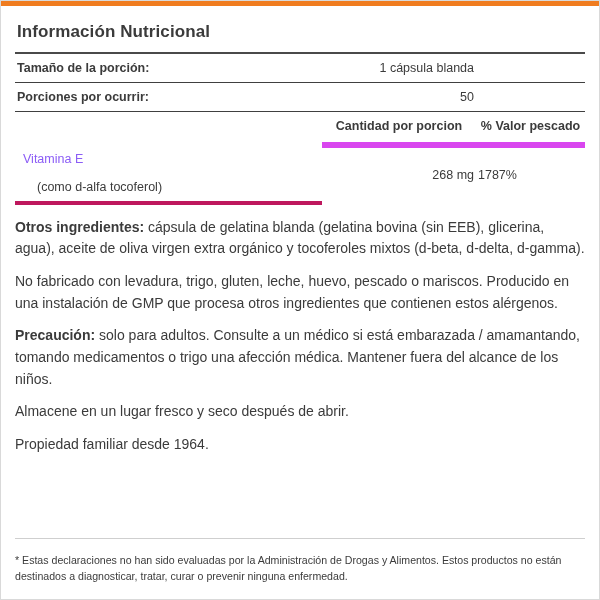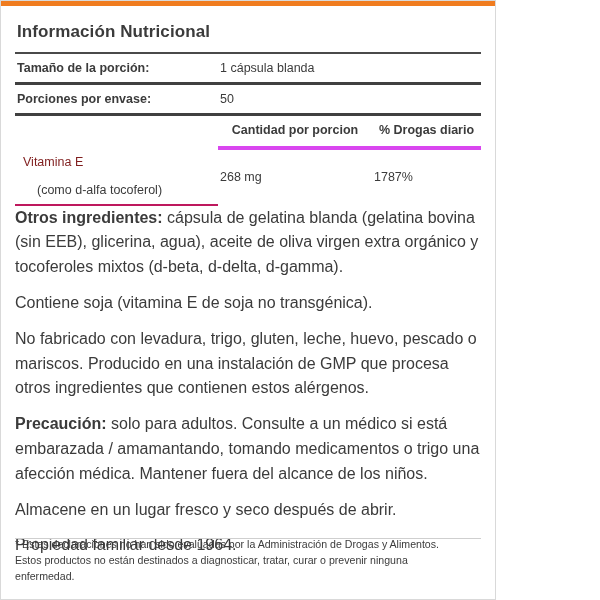--- a/index.html
+++ b/index.html
@@ -9,21 +9,21 @@
   body {
     width: 600px;
     height: 600px;
     background: #ffffff;
     font-family: "Liberation Sans", sans-serif;
     color: #3b3b3b;
     -webkit-font-smoothing: antialiased;
   }
   .page {
     position: relative;
-    width: 496px;
+    width: 600px;
     height: 600px;
     box-sizing: border-box;
     border: 1px solid #d9d9d9;
     overflow: hidden;
   }
   .top-accent {
     position: absolute;
     top: 0;
     left: 0;
     width: 600px;
@@ -51,71 +51,72 @@
   table.facts {
     width: 100%;
     border-collapse: collapse;
     font-size: 12.5px;
   }
   table.facts td {
     padding: 7px 2px;
     vertical-align: middle;
   }
   .row-serv td {
-    border-bottom: 3px solid #404040;
+    border-bottom: 1px solid #404040;
   }
   .lbl {
     font-weight: bold;
     color: #3b3b3b;
     white-space: nowrap;
   }
   .val-mid {
-    text-align: left;
+    text-align: right;
     width: 150px;
     color: #3b3b3b;
   }
   .val-right {
     text-align: left;
     width: 105px;
     color: #3b3b3b;
   }
   .hdr-row td {
     padding: 8px 2px 6px 2px;
     font-weight: bold;
     font-size: 12.5px;
     text-align: center;
     vertical-align: bottom;
     line-height: 1.25;
   }
   .hdr-row td.empty {
     border: none;
   }
   .thick-under td {
-    border-bottom: 4px solid #d946ef;
+    border-bottom: 6px solid #d946ef;
   }
   .nutri-row td {
     padding-top: 9px;
     padding-bottom: 4px;
     border-bottom: none;
   }
   .nutri-sub td {
     padding-top: 0;
     padding-bottom: 9px;
-    border-bottom: 2px solid #be185d;
+    border-bottom: 4px solid #be185d;
   }
   .nutri-name {
     padding-left: 8px !important;
-    color: #7f1d1d;
+    color: #8b5cf6;
   }
   .nutri-sub-name {
     padding-left: 22px !important;
     color: #3b3b3b;
   }
   .notes {
-    font-size: 16px;
+    margin-top: 12px;
+    font-size: 14px;
     line-height: 1.55;
     color: #3b3b3b;
   }
   .notes p {
     margin: 0 0 11px 0;
   }
   .notes p:last-child {
     margin-bottom: 0;
   }
   .notes b {
@@ -152,46 +153,45 @@
     <div class="rule-thick"></div>
 
     <table class="facts">
       <tbody>
         <tr class="row-serv">
           <td class="lbl">Tamaño de la porción:</td>
           <td class="val-mid">1 cápsula blanda</td>
           <td class="val-right"></td>
         </tr>
         <tr class="row-serv">
-          <td class="lbl">Porciones por envase:</td>
+          <td class="lbl">Porciones por ocurrir:</td>
           <td class="val-mid">50</td>
           <td class="val-right"></td>
         </tr>
         <tr class="hdr-row thick-under">
           <td class="empty"></td>
           <td class="val-mid">Cantidad por porcion</td>
-          <td class="val-right">% Drogas diario</td>
+          <td class="val-right">% Valor pescado</td>
         </tr>
         <tr class="nutri-row">
           <td class="nutri-name">Vitamina E</td>
           <td class="val-mid" rowspan="2">268 mg</td>
           <td class="val-right" rowspan="2">1787%</td>
         </tr>
         <tr class="nutri-sub">
           <td class="nutri-sub-name">(como d-alfa tocoferol)</td>
         </tr>
       </tbody>
     </table>
 
     <div class="notes">
       <p>
         <b>Otros ingredientes:</b>
         <span>cápsula de gelatina blanda (gelatina bovina (sin EEB), glicerina, agua), aceite de oliva virgen extra orgánico y tocoferoles mixtos (d-beta, d-delta, d-gamma).</span>
       </p>
-      <p>Contiene soja (vitamina E de soja no transgénica).</p>
       <p>No fabricado con levadura, trigo, gluten, leche, huevo, pescado o mariscos. Producido en una instalación de GMP que procesa otros ingredientes que contienen estos alérgenos.</p>
       <p>
         <b>Precaución:</b>
         <span>solo para adultos. Consulte a un médico si está embarazada / amamantando, tomando medicamentos o trigo una afección médica. Mantener fuera del alcance de los niños.</span>
       </p>
       <p>Almacene en un lugar fresco y seco después de abrir.</p>
       <p>Propiedad familiar desde 1964.</p>
     </div>
 
   </div>

